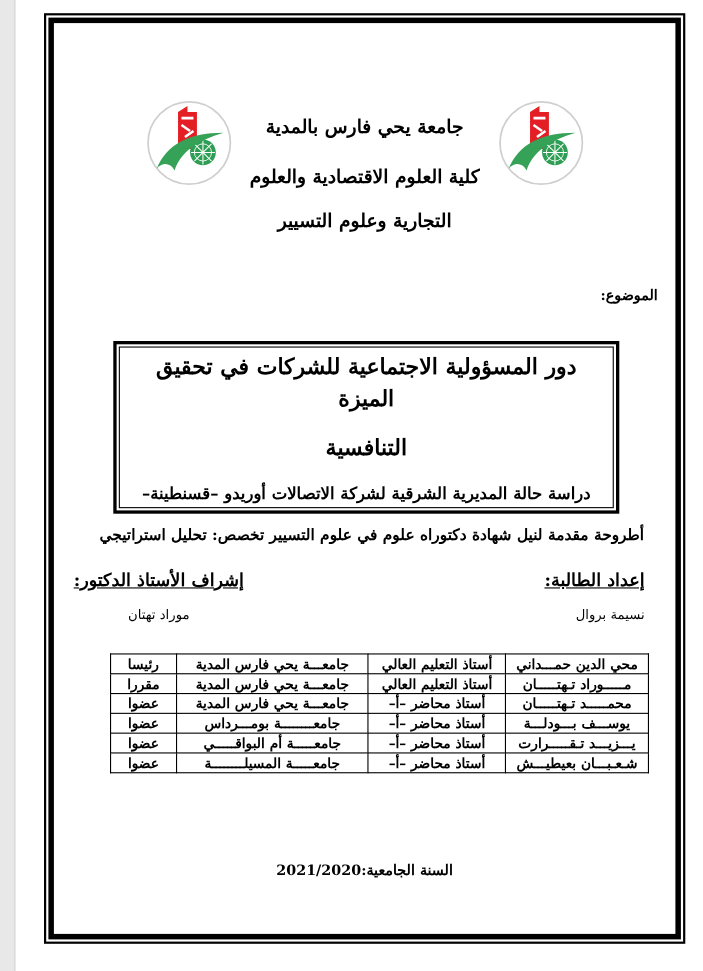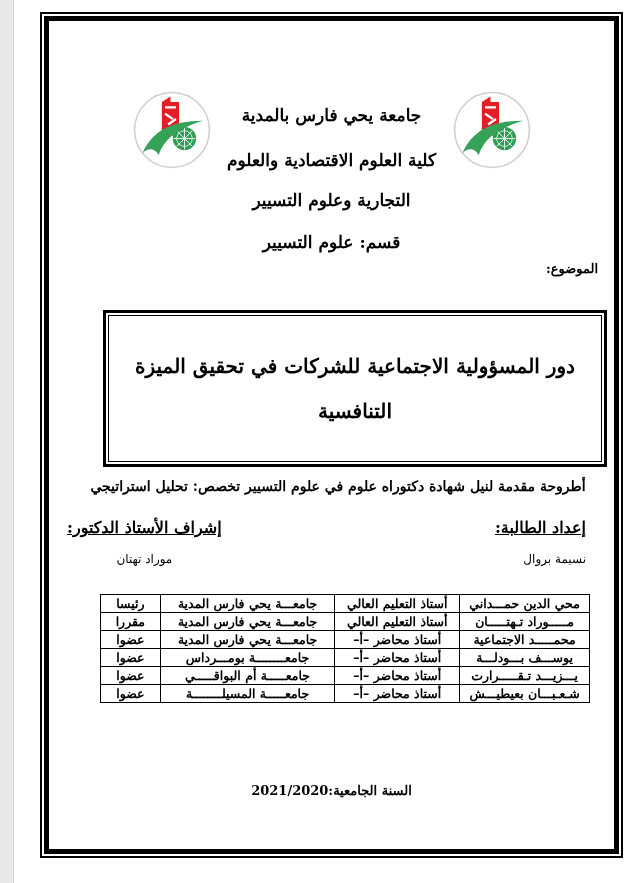--- a/index.html
+++ b/index.html
@@ -28,21 +28,21 @@
   .hline-3 { top:129px; }
   .hline-4 { top:171px; }
 
   .logo { position:absolute; width:78px; height:78px; }
   .logo-right { left:404px; top:70px; }
   .logo-left  { left:84px;  top:70px; }
 
   .subject-label { position:absolute; right:16px; top:240px; font-size:13px; font-weight:bold; }
 
   .title-box {
-    position:absolute; left:54px; top:289px; width:504px; height:157px;
+    position:absolute; left:54px; top:289px; width:460px; height:157px;
     border:3px solid #000; padding:2px; background:#fff;
   }
   .title-box-inner {
     width:100%; height:100%; border:1px solid #000;
     display:flex; flex-direction:column; align-items:center; justify-content:center;
     text-align:center; padding:4px 10px;
   }
   .title-main { font-size:20px; font-weight:bold; line-height:1.45; }
   .title-main-2 { margin-top:16px; }
   .title-sub { font-size:15px; font-weight:bold; margin-top:18px; }
@@ -78,21 +78,20 @@
 
 <div class="left-strip"></div>
 
 <div class="frame">
   <div class="frame-inner">
     <div class="content">
 
       <div class="hline hline-1">جامعة يحي فارس بالمدية</div>
       <div class="hline hline-2">كلية العلوم الاقتصادية والعلوم</div>
       <div class="hline hline-3">التجارية وعلوم التسيير</div>
-      <div class="hline hline-4">قسم: علوم التسيير</div>
 
       <svg class="logo logo-right" viewBox="0 0 100 100">
         <circle cx="50" cy="50" r="48" fill="#ffffff" stroke="#cfcfcf" stroke-width="2"></circle>
         <g>
           <path d="M37 14 L48 7 L48 14 L59 14 L59 57 L37 57 Z" fill="#e31e24"></path>
           <path d="M41 21 L55 21 M41 29 L51 36 M45 43 L55 36" stroke="#ffffff" stroke-width="3" fill="none"></path>
         </g>
         <g>
           <circle cx="66" cy="61" r="15" fill="#2f9e55"></circle>
           <g stroke="#ffffff" stroke-width="1.2">
@@ -132,20 +131,21 @@
         </g>
         <path d="M12 80 C 24 52 48 38 90 38 C 60 47 40 60 33 82 C 28 73 19 72 12 80 Z" fill="#35a257"></path>
       </svg>
 
       <div class="subject-label">الموضوع:</div>
 
       <div class="title-box">
         <div class="title-box-inner">
           <div class="title-main">دور المسؤولية الاجتماعية للشركات في تحقيق الميزة</div>
           <div class="title-main title-main-2">التنافسية</div>
+          <div class="title-sub">دراسة حالة المديرية الشرقية لشركة الاتصالات أوريدو –قسنطينة–</div>
         </div>
       </div>
 
       <div class="thesis-note">أطروحة مقدمة لنيل شهادة دكتوراه علوم في علوم التسيير تخصص: تحليل استراتيجي</div>
 
       <div class="prep">
         <div class="prep-student">
           <div class="prep-label">إعداد الطالبة:</div>
           <div class="prep-name">نسيمة بروال</div>
         </div>
@@ -170,21 +170,21 @@
             <td>جامعـــة يحي فارس المدية</td>
             <td>رئيسا</td>
           </tr>
           <tr>
             <td>مـــــوراد تـهتـــــان</td>
             <td>أستاذ التعليم العالي</td>
             <td>جامعـــة يحي فارس المدية</td>
             <td>مقررا</td>
           </tr>
           <tr>
-            <td>محمـــــد الاجتماعية</td>
+            <td>محمـــــد تـهتـــــان</td>
             <td>أستاذ محاضر –أ–</td>
             <td>جامعـــة يحي فارس المدية</td>
             <td>عضوا</td>
           </tr>
           <tr>
             <td>يوســـف بـــودلـــة</td>
             <td>أستاذ محاضر –أ–</td>
             <td>جامعــــــــة بومـــرداس</td>
             <td>عضوا</td>
           </tr>

